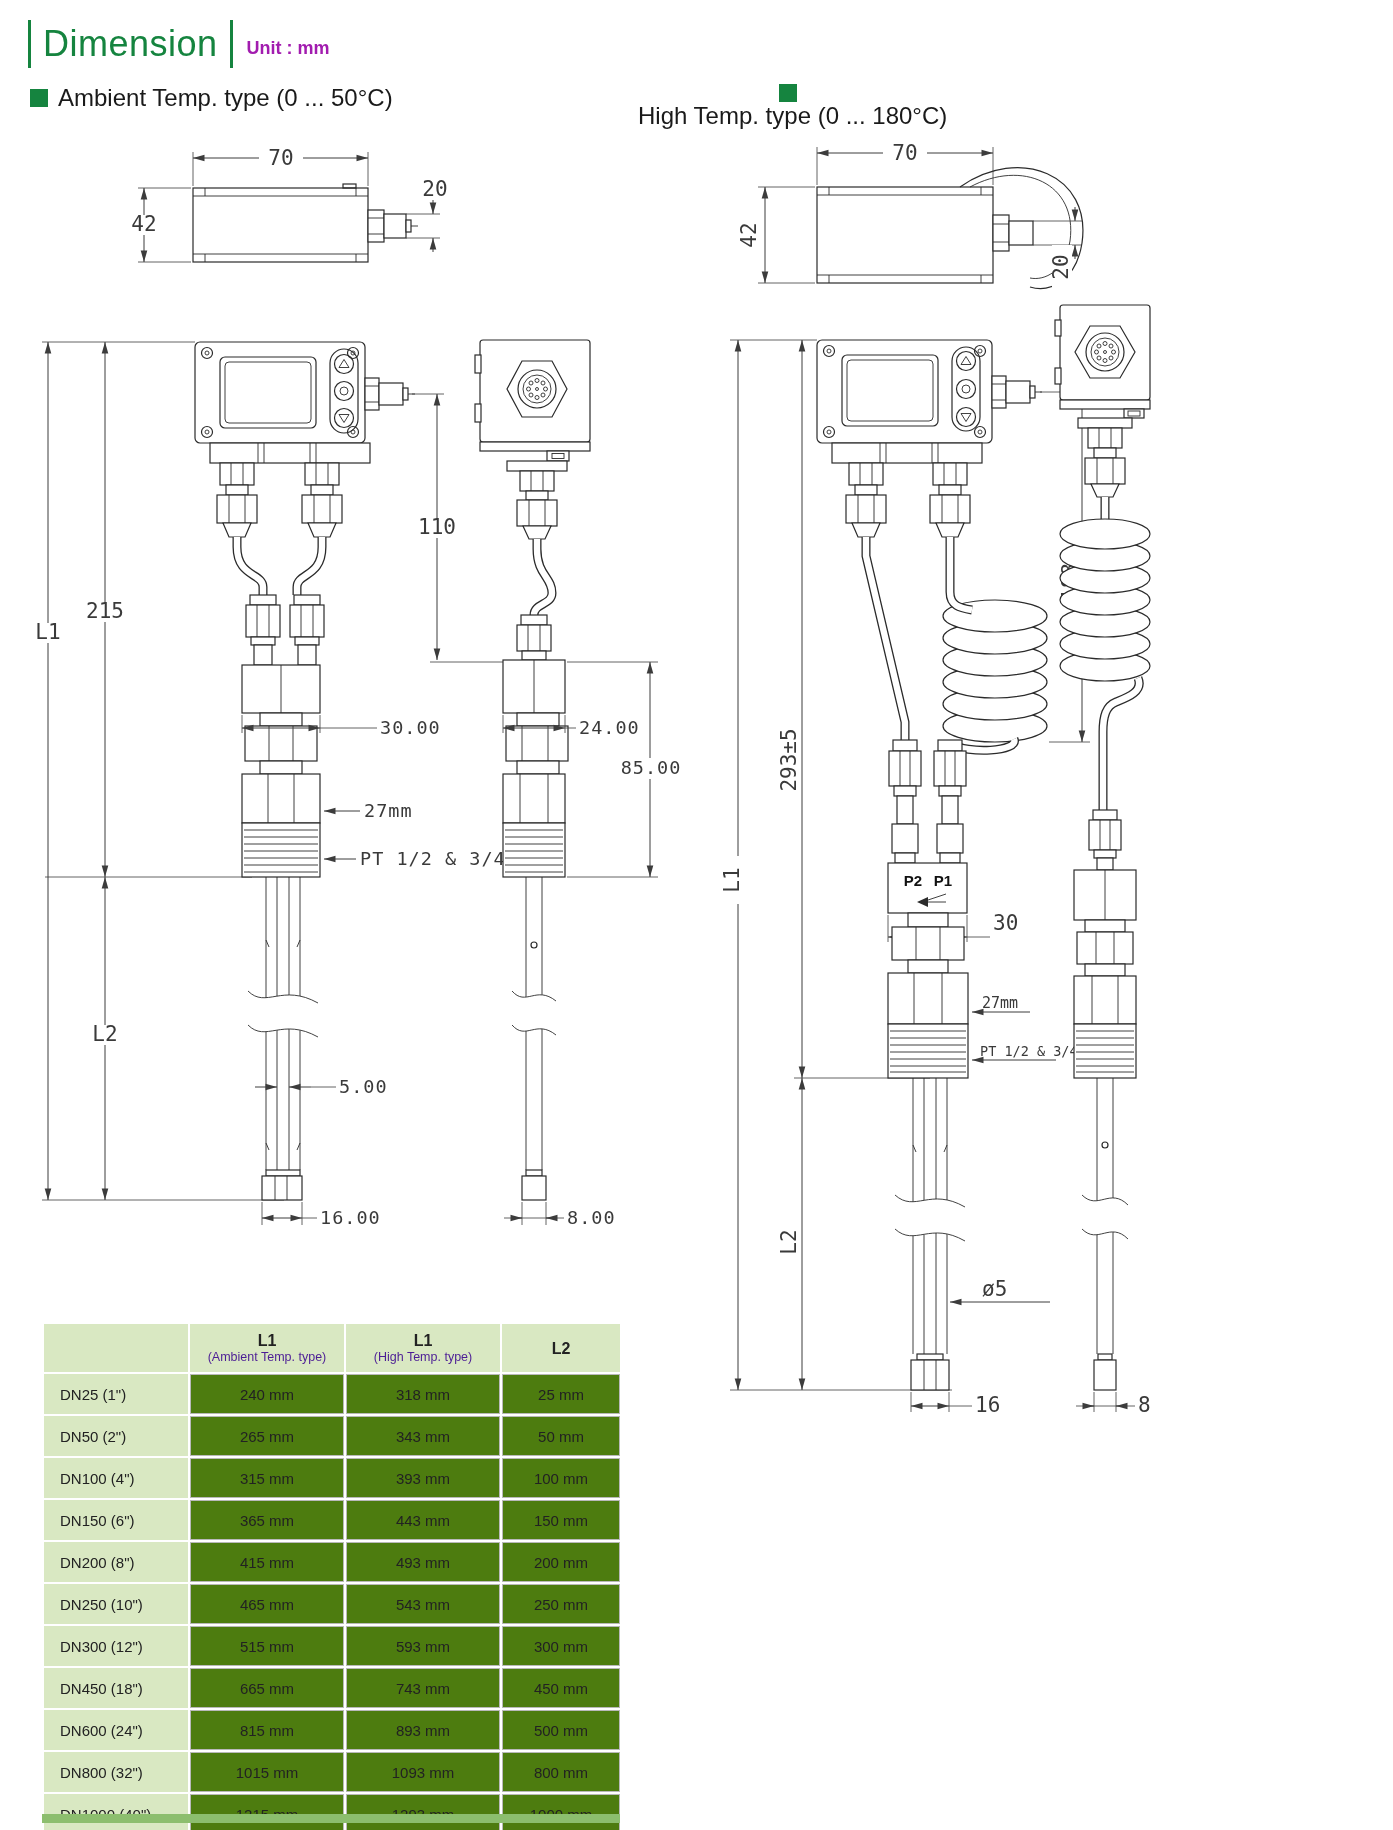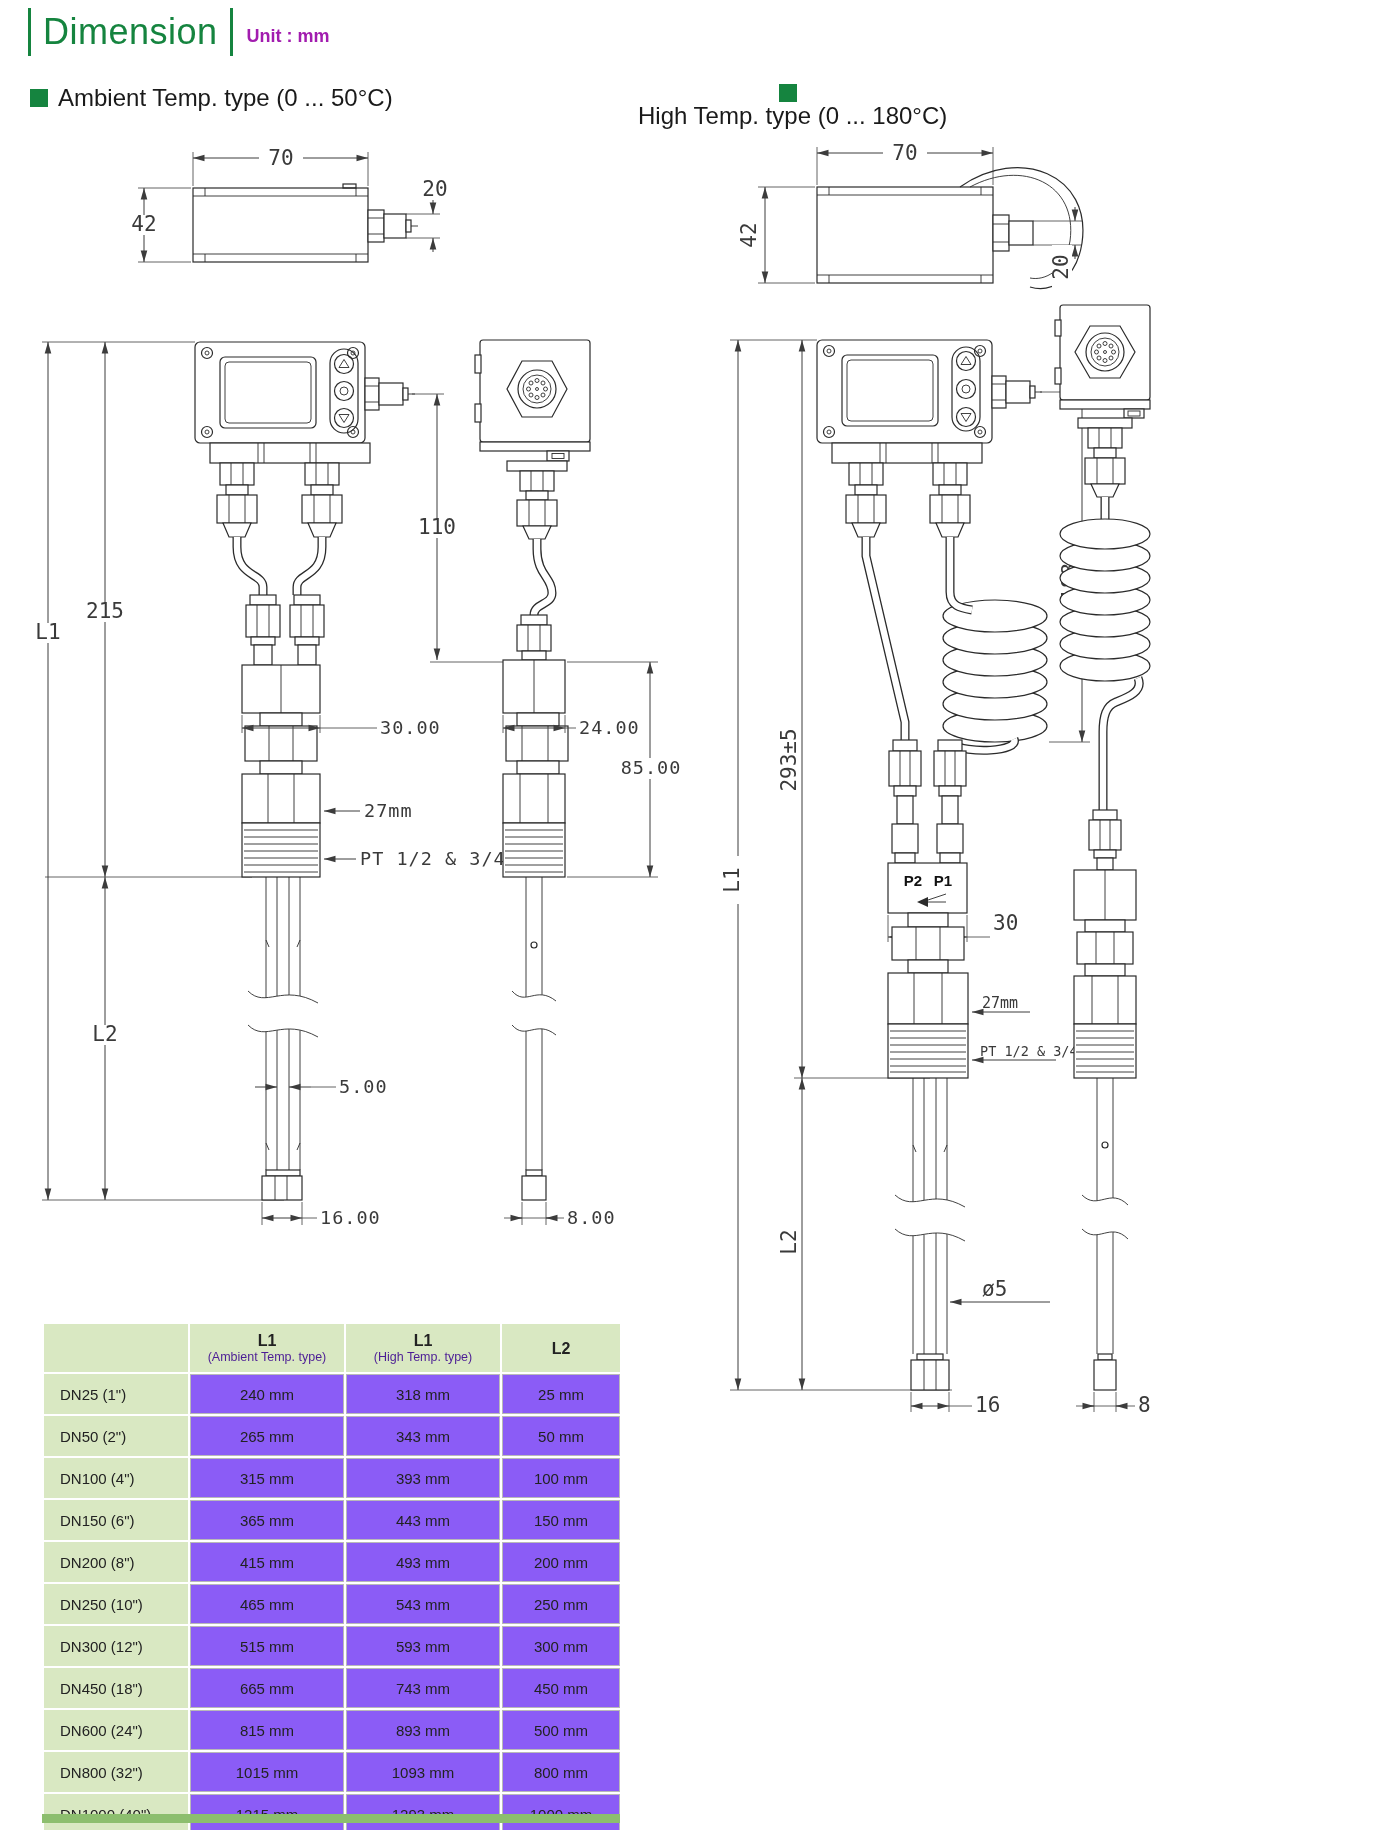--- a/index.html
+++ b/index.html
@@ -1,19 +1,19 @@
 <!DOCTYPE html>
 <html><head>
 <meta charset="utf-8">
 <style>
   html,body{margin:0;padding:0;background:#fff;}
   #page{position:relative;width:1393px;height:1830px;background:#fff;overflow:hidden;
         font-family:"Liberation Sans",sans-serif;color:#1a1a1a;}
   
-  .hdr{position:absolute;left:28px;top:8px;display:flex;align-items:flex-start;}
+  .hdr{position:absolute;left:28px;top:20px;display:flex;align-items:flex-start;}
   .hbar{width:3px;height:48px;background:#15843f;}
   .htitle{font-size:36px;font-weight:500;color:#15843f;margin:0 12px;line-height:48px;letter-spacing:0.5px;}
   .hunit{font-size:18px;font-weight:700;color:#a21caf;margin-left:14px;margin-top:18px;}
   
   .sect{position:absolute;display:flex;align-items:center;}
   .sq{width:18px;height:18px;background:#15843f;margin-right:10px;}
   .slabel{font-size:24px;font-weight:500;color:#1a1a1a;text-align:right;}
   
   svg{position:absolute;overflow:visible;}
   .ln{stroke:#2b2b2b;stroke-width:1.2;fill:none;}
@@ -32,21 +32,21 @@
   .fz15{font-size:15px;}
   .fz14{font-size:13.5px;}
   .mid{text-anchor:middle;}
   text.port{font-family:"Liberation Sans",sans-serif;font-weight:700;font-size:15px;fill:#111;text-anchor:middle;}
   
   #dimtable{position:absolute;left:42px;top:1322px;width:578px;border-spacing:2px;table-layout:fixed;}
   #dimtable th{background:#d9e8c2;height:48px;font-weight:400;padding:0;}
   #dimtable th .m{font-size:16px;font-weight:600;color:#222;line-height:19px;}
   #dimtable th .s{font-size:12.5px;color:#4c1d95;line-height:15px;}
   #dimtable td{height:38px;padding:0;font-size:15px;color:#222;}
-  #dimtable td.val{background:#8b5cf6;border:1px solid #b9b9b9;text-align:center;}
+  #dimtable td.val{background:#4d7c0f;border:1px solid #b9b9b9;text-align:center;}
   #dimtable td.lab{background:#d9e8c2;text-align:left;padding-left:16px;font-weight:500;}
   .strip{position:absolute;left:42px;top:1814px;width:578px;height:9px;background:#8cbe6e;}
 </style>
 </head>
 <body>
 
 <div id="page">
 
   <div class="hdr">
     <div class="hbar"></div>

